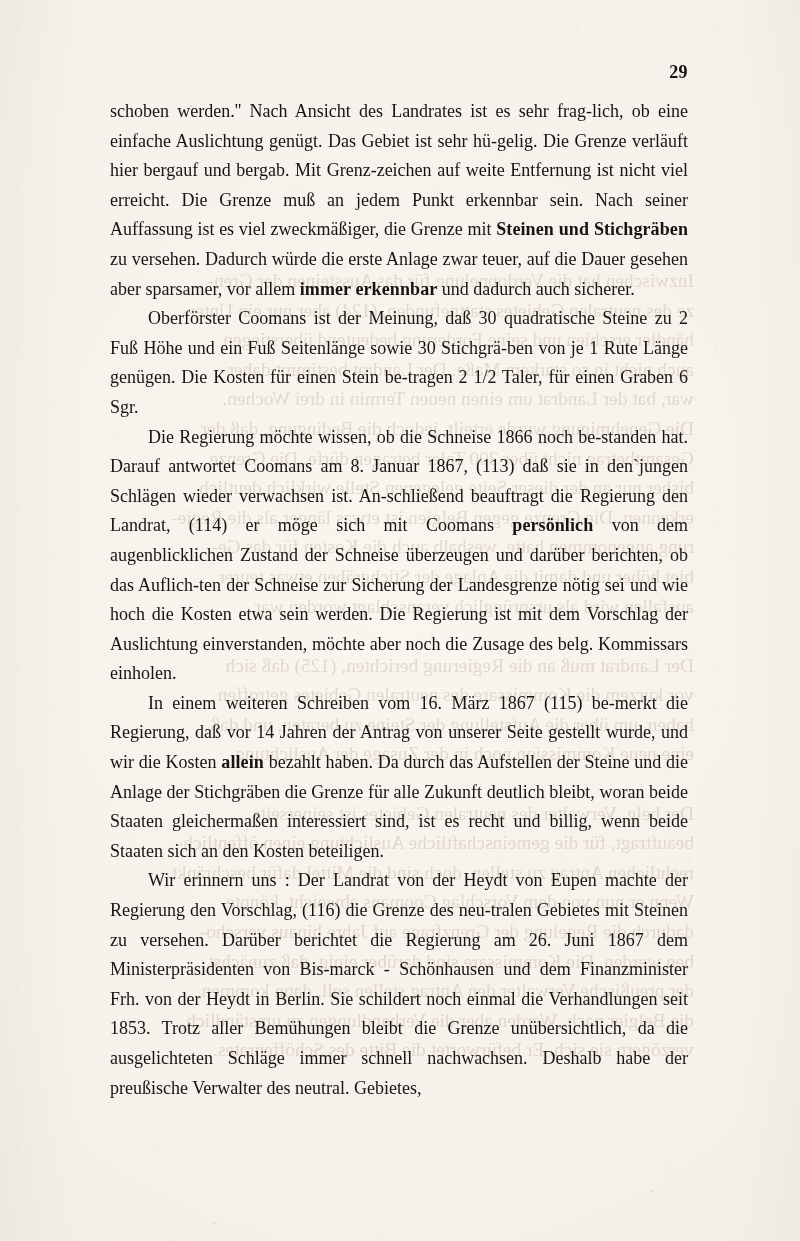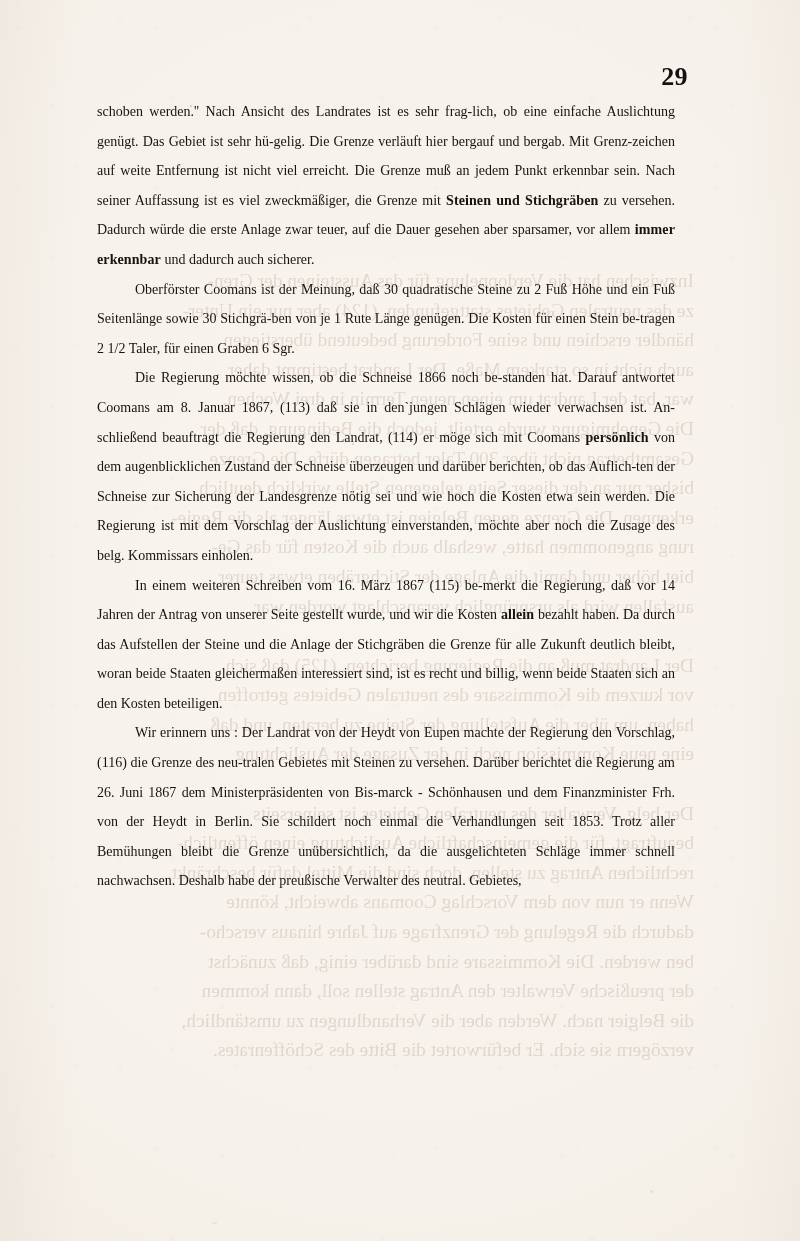--- a/index.html
+++ b/index.html
@@ -47,32 +47,32 @@
   }
 
   
   .folio {
     position: absolute;
     top: 62px;
     left: 110px;
     width: 578px;
     text-align: right;
     font-weight: bold;
-    font-size: 26px;
+    font-size: 18px;
     letter-spacing: .4px;
     color: #141110;
   }
 
   
   .textblock {
     position: absolute;
     top: 97px;
-    left: 97px;
+    left: 110px;
     width: 578px;
-    font-size: 14px;
+    font-size: 18px;
     line-height: 29.6px;
     text-align: justify;
     text-justify: inter-word;
     hyphens: manual;
   }
 
   .textblock p {
     margin: 0;
     text-indent: 38px;
   }

